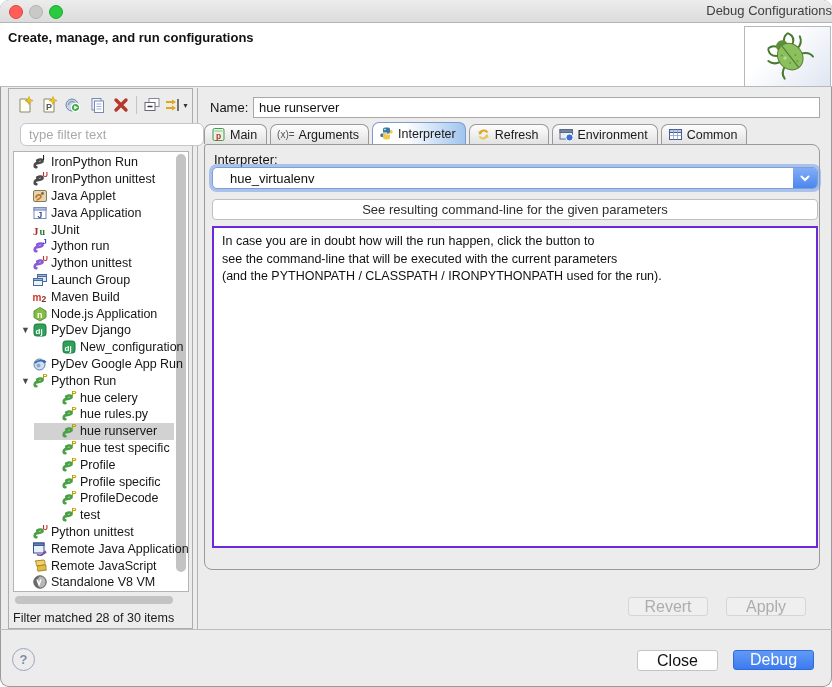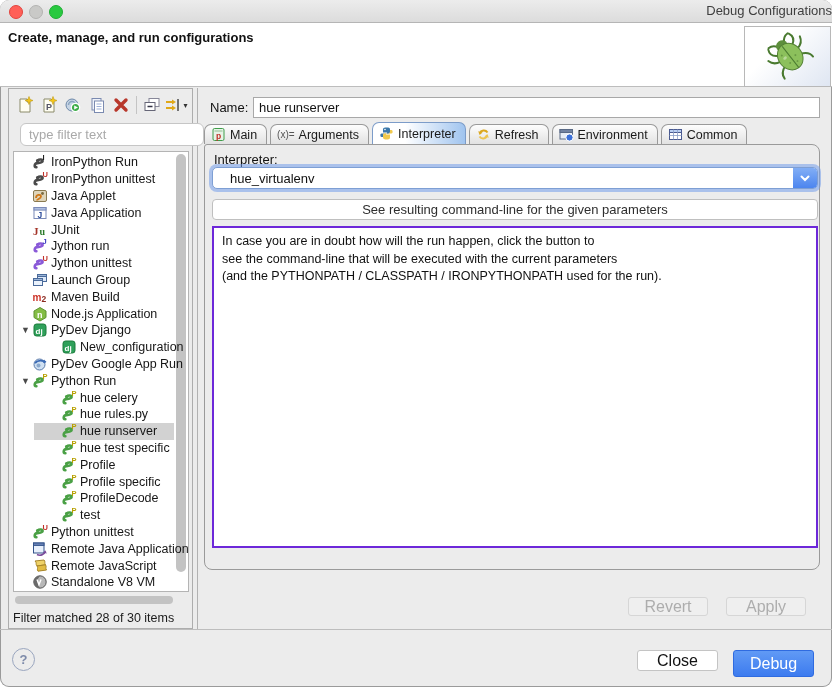--- a/index.html
+++ b/index.html
@@ -71,21 +71,21 @@
   #info-box{position:absolute;left:212px;top:226px;width:606px;height:322px;background:#fff;border:2px solid #6d28d9;
          box-sizing:border-box;font-size:12.5px;color:#111;line-height:1.4;padding:5px 8px;white-space:pre-line;}
   
   .btn{display:flex;align-items:center;justify-content:center;border-radius:3px;font-size:16px;box-sizing:border-box;}
   #revert-btn{position:absolute;left:628px;top:597px;width:80px;height:19px;background:#efefef;border:1px solid #d6d6d6;color:#adadad;}
   #apply-btn{position:absolute;left:726px;top:597px;width:80px;height:19px;background:#efefef;border:1px solid #d6d6d6;color:#adadad;}
   
   #help-btn{position:absolute;left:12px;top:648px;width:21px;height:21px;border-radius:50%;border:1.6px solid #9aa6bf;
             color:#7d8aa9;font-size:13px;font-weight:bold;display:flex;align-items:center;justify-content:center;background:#fff0;}
   #close-btn{position:absolute;left:637px;top:650px;width:81px;height:21px;background:#fff;border:1px solid #c4c4c4;color:#111;}
-  #debug-btn{position:absolute;left:733px;top:650px;width:81px;height:27px;border:1px solid #2f6be0;
+  #debug-btn{position:absolute;left:733px;top:650px;width:81px;height:20px;border:1px solid #2f6be0;
              background:linear-gradient(#619af5,#3c7bef);color:#fff;}
 </style>
 </head>
 <body>
 
 <div id="window">
 
   <div id="titlebar">
     <div class="light" id="light-close"></div>
     <div class="light" id="light-min"></div>

